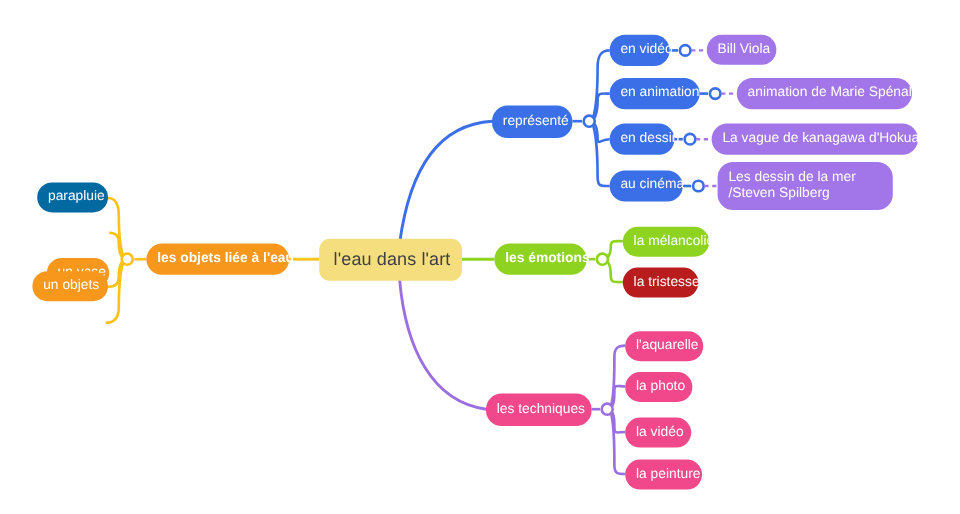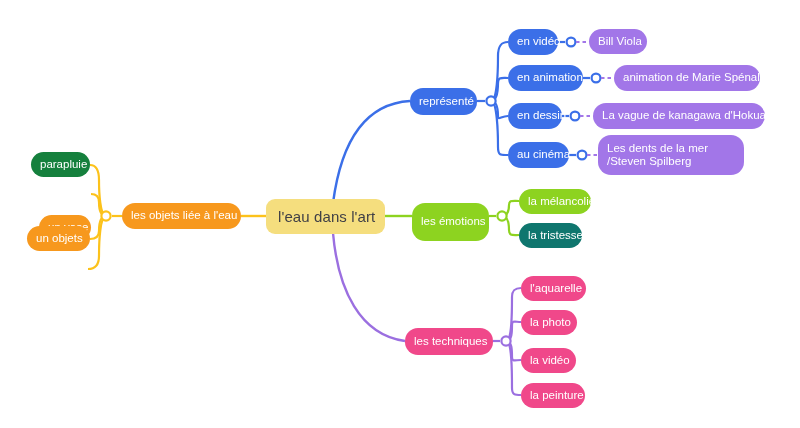--- a/index.html
+++ b/index.html
@@ -108,24 +108,24 @@
     <path d="M 506 341 C 512 341 512 332 512 325 C 512 320 515 322 521 322" fill="none" stroke="#9b6fe0" stroke-width="2.2"></path>
     <path d="M 506 341 C 512 341 512 350 512 357 C 512 362 515 360 521 360" fill="none" stroke="#9b6fe0" stroke-width="2.2"></path>
     <path d="M 506 341 C 512 341 512 372 512 388 C 512 395 515 395 521 395" fill="none" stroke="#9b6fe0" stroke-width="2.2"></path>
     <circle cx="506" cy="341" r="4.6" fill="#ffffff" stroke="#9b6fe0" stroke-width="2.2"></circle>
   </svg>
 
   <div class="node node-root" style="left:266px; top:199px; width:119px; height:35px; background:#f5de7e;">
     <span class="node-center-text">l'eau dans l'art</span>
   </div>
 
-  <div class="node" style="left:122px; top:203px; width:119px; height:26px; background:#f7981d;">
+  <div class="node" style="left:122px; top:203px; width:119px; height:26px; background:#f7981d;font-weight:bold;">
     <span>les objets liée à l'eau</span>
   </div>
-  <div class="node" style="left:31px; top:152px; width:59px; height:25px; background:#15803d;">
+  <div class="node" style="left:31px; top:152px; width:59px; height:25px; background:#0369a1;">
     <span>parapluie</span>
   </div>
   <div class="node" style="left:39px; top:182px; width:52px; height:25px; background:#f7981d;margin-top:33px;">
     <span>un vase</span>
   </div>
   <div class="node" style="left:27px; top:226px; width:63px; height:25px; background:#f7981d;">
     <span>un objets</span>
   </div>
 
   <div class="node" style="left:410px; top:88px; width:67px; height:27px; background:#3b6fe8;">
@@ -146,30 +146,30 @@
   <div class="node" style="left:508px; top:103px; width:54px; height:26px; background:#3b6fe8;">
     <span>en dessin</span>
   </div>
   <div class="node" style="left:593px; top:103px; width:172px; height:26px; background:#a276e8;">
     <span>La vague de kanagawa d'Hokuai</span>
   </div>
   <div class="node" style="left:508px; top:142px; width:61px; height:26px; background:#3b6fe8;">
     <span>au cinéma</span>
   </div>
   <div class="node wrap" style="left:598px; top:135px; width:146px; height:40px; background:#a276e8;">
-    <span>Les dents de la mer /Steven Spilberg</span>
+    <span>Les dessin de la mer /Steven Spilberg</span>
   </div>
 
-  <div class="node" style="left:412px; top:203px; width:77px; height:38px; background:#8dd320;">
+  <div class="node" style="left:412px; top:203px; width:77px; height:26px; background:#8dd320;font-weight:bold;">
     <span>les émotions</span>
   </div>
   <div class="node" style="left:519px; top:189px; width:72px; height:25px; background:#8dd320;">
     <span>la mélancolie</span>
   </div>
-  <div class="node" style="left:519px; top:223px; width:63px; height:25px; background:#0f766e;">
+  <div class="node" style="left:519px; top:223px; width:63px; height:25px; background:#b91c1c;">
     <span>la tristesse</span>
   </div>
 
   <div class="node" style="left:405px; top:328px; width:88px; height:27px; background:#f0488a;">
     <span>les techniques</span>
   </div>
   <div class="node" style="left:521px; top:276px; width:65px; height:25px; background:#f0488a;">
     <span>l'aquarelle</span>
   </div>
   <div class="node" style="left:521px; top:310px; width:56px; height:25px; background:#f0488a;">

